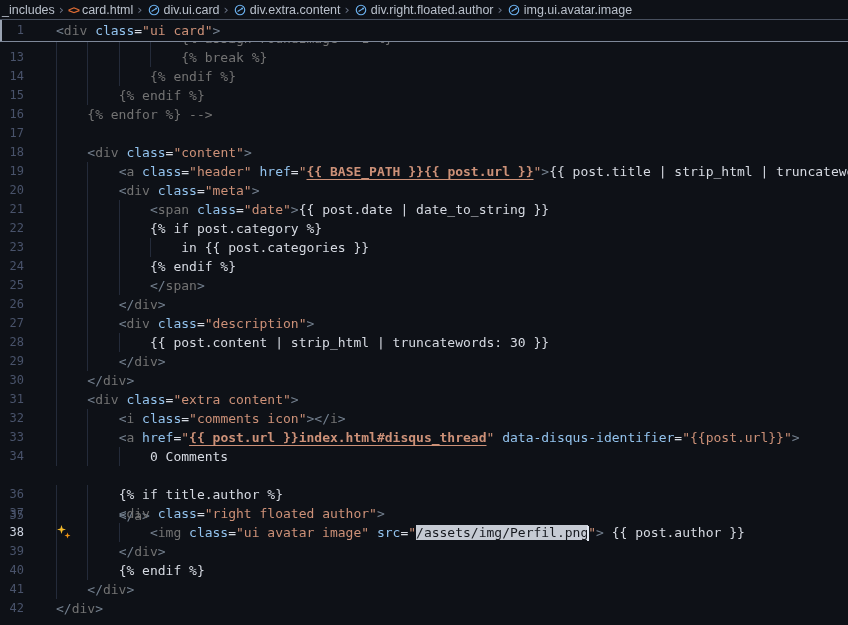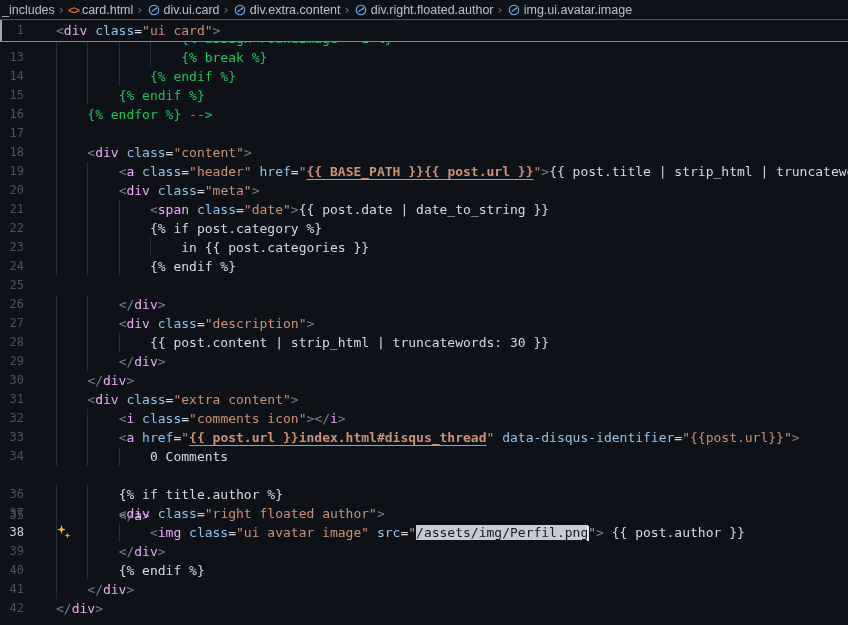--- a/index.html
+++ b/index.html
@@ -16,23 +16,23 @@
   .sticky{position:absolute;top:20px;left:0;right:0;height:21px;background:#0e1117;
           border-bottom:1px solid #7e8899;z-index:5;}
   .sticky-edge{position:absolute;left:0;top:0;bottom:0;width:2px;background:#9aa3b2;}
   
   .lines{position:absolute;top:29px;left:0;right:0;}
   .line{position:absolute;left:0;right:0;height:19px;line-height:19px;font-size:13px;white-space:pre;}
   .num{position:absolute;left:0;top:0;width:24px;text-align:right;color:#49536b;font-size:12px;}
   .num.active{color:#cdd3df;}
   .code{position:absolute;left:56px;top:0;}
   .guide{position:absolute;top:0;bottom:0;width:1px;background:#242b3a;}
-  .s-tag{color:#f0abfc}.s-attr{color:#93c3ee}.s-str{color:#cd9178}
+  .s-tag{color:#737373}.s-attr{color:#93c3ee}.s-str{color:#cd9178}
   .s-link{color:#cd9178;text-decoration:underline;text-underline-offset:3px;font-weight:bold;}
-  .s-punct{color:#74808f}.s-text{color:#d6dae2}.s-comment{color:#22c55e}
+  .s-punct{color:#74808f}.s-text{color:#d6dae2}.s-comment{color:#737373}
   .sel{background:#c6cbd4;color:#16191f;}
   .cursor{display:inline-block;width:2px;height:15px;background:#e2e8f1;vertical-align:middle;margin:0 -1px;}
   .sparkle{position:absolute;left:57px;top:2px;}
 </style>
 </head>
 <body>
 
 <div class="shell">
   <div class="breadcrumb">
       <span class="bc-item">
@@ -95,21 +95,21 @@
       <div class="line" style="top: 57px;"><span class="num">15</span><span class="code"><span class="guide" style="left: calc(0ch);"></span><span class="guide" style="left: calc(4ch);"></span><span class="s-text">        </span><span class="s-comment">{% endif %}</span></span></div>
       <div class="line" style="top: 76px;"><span class="num">16</span><span class="code"><span class="guide" style="left: calc(0ch);"></span><span class="s-text">    </span><span class="s-comment">{% endfor %} --&gt;</span></span></div>
       <div class="line" style="top: 95px;"><span class="num">17</span><span class="code"><span class="guide" style="left: calc(0ch);"></span><span class="s-text">    </span></span></div>
       <div class="line" style="top: 114px;"><span class="num">18</span><span class="code"><span class="guide" style="left: calc(0ch);"></span><span class="s-text">    </span><span class="s-punct">&lt;</span><span class="s-tag">div</span><span class="s-text"> </span><span class="s-attr">class</span><span class="s-text">=</span><span class="s-str">"content"</span><span class="s-punct">&gt;</span></span></div>
       <div class="line" style="top: 133px;"><span class="num">19</span><span class="code"><span class="guide" style="left: calc(0ch);"></span><span class="guide" style="left: calc(4ch);"></span><span class="s-text">        </span><span class="s-punct">&lt;</span><span class="s-tag">a</span><span class="s-text"> </span><span class="s-attr">class</span><span class="s-text">=</span><span class="s-str">"header"</span><span class="s-text"> </span><span class="s-attr">href</span><span class="s-text">=</span><span class="s-str">"</span><span class="s-link">{{ BASE_PATH }}{{ post.url }}</span><span class="s-str">"</span><span class="s-punct">&gt;</span><span class="s-text">{{ post.title | strip_html | truncatewords:</span></span></div>
       <div class="line" style="top: 152px;"><span class="num">20</span><span class="code"><span class="guide" style="left: calc(0ch);"></span><span class="guide" style="left: calc(4ch);"></span><span class="s-text">        </span><span class="s-punct">&lt;</span><span class="s-tag">div</span><span class="s-text"> </span><span class="s-attr">class</span><span class="s-text">=</span><span class="s-str">"meta"</span><span class="s-punct">&gt;</span></span></div>
       <div class="line" style="top: 171px;"><span class="num">21</span><span class="code"><span class="guide" style="left: calc(0ch);"></span><span class="guide" style="left: calc(4ch);"></span><span class="guide" style="left: calc(8ch);"></span><span class="s-text">            </span><span class="s-punct">&lt;</span><span class="s-tag">span</span><span class="s-text"> </span><span class="s-attr">class</span><span class="s-text">=</span><span class="s-str">"date"</span><span class="s-punct">&gt;</span><span class="s-text">{{ post.date | date_to_string }}</span></span></div>
       <div class="line" style="top: 190px;"><span class="num">22</span><span class="code"><span class="guide" style="left: calc(0ch);"></span><span class="guide" style="left: calc(4ch);"></span><span class="guide" style="left: calc(8ch);"></span><span class="s-text">            </span><span class="s-text">{% if post.category %}</span></span></div>
       <div class="line" style="top: 209px;"><span class="num">23</span><span class="code"><span class="guide" style="left: calc(0ch);"></span><span class="guide" style="left: calc(4ch);"></span><span class="guide" style="left: calc(8ch);"></span><span class="guide" style="left: calc(12ch);"></span><span class="s-text">                </span><span class="s-text">in {{ post.categories }}</span></span></div>
       <div class="line" style="top: 228px;"><span class="num">24</span><span class="code"><span class="guide" style="left: calc(0ch);"></span><span class="guide" style="left: calc(4ch);"></span><span class="guide" style="left: calc(8ch);"></span><span class="s-text">            </span><span class="s-text">{% endif %}</span></span></div>
-      <div class="line" style="top: 247px;"><span class="num">25</span></div>
+      <div class="line" style="top: 247px;"><span class="num">25</span><span class="code"><span class="guide" style="left: calc(0ch);"></span><span class="guide" style="left: calc(4ch);"></span><span class="guide" style="left: calc(8ch);"></span><span class="s-text">            </span><span class="s-punct">&lt;/</span><span class="s-tag">span</span><span class="s-punct">&gt;</span></span></div>
       <div class="line" style="top: 266px;"><span class="num">26</span><span class="code"><span class="guide" style="left: calc(0ch);"></span><span class="guide" style="left: calc(4ch);"></span><span class="s-text">        </span><span class="s-punct">&lt;/</span><span class="s-tag">div</span><span class="s-punct">&gt;</span></span></div>
       <div class="line" style="top: 285px;"><span class="num">27</span><span class="code"><span class="guide" style="left: calc(0ch);"></span><span class="guide" style="left: calc(4ch);"></span><span class="s-text">        </span><span class="s-punct">&lt;</span><span class="s-tag">div</span><span class="s-text"> </span><span class="s-attr">class</span><span class="s-text">=</span><span class="s-str">"description"</span><span class="s-punct">&gt;</span></span></div>
       <div class="line" style="top: 304px;"><span class="num">28</span><span class="code"><span class="guide" style="left: calc(0ch);"></span><span class="guide" style="left: calc(4ch);"></span><span class="guide" style="left: calc(8ch);"></span><span class="s-text">            </span><span class="s-text">{{ post.content | strip_html | truncatewords: 30 }}</span></span></div>
       <div class="line" style="top: 323px;"><span class="num">29</span><span class="code"><span class="guide" style="left: calc(0ch);"></span><span class="guide" style="left: calc(4ch);"></span><span class="s-text">        </span><span class="s-punct">&lt;/</span><span class="s-tag">div</span><span class="s-punct">&gt;</span></span></div>
       <div class="line" style="top: 342px;"><span class="num">30</span><span class="code"><span class="guide" style="left: calc(0ch);"></span><span class="s-text">    </span><span class="s-punct">&lt;/</span><span class="s-tag">div</span><span class="s-punct">&gt;</span></span></div>
       <div class="line" style="top: 361px;"><span class="num">31</span><span class="code"><span class="guide" style="left: calc(0ch);"></span><span class="s-text">    </span><span class="s-punct">&lt;</span><span class="s-tag">div</span><span class="s-text"> </span><span class="s-attr">class</span><span class="s-text">=</span><span class="s-str">"extra content"</span><span class="s-punct">&gt;</span></span></div>
       <div class="line" style="top: 380px;"><span class="num">32</span><span class="code"><span class="guide" style="left: calc(0ch);"></span><span class="guide" style="left: calc(4ch);"></span><span class="s-text">        </span><span class="s-punct">&lt;</span><span class="s-tag">i</span><span class="s-text"> </span><span class="s-attr">class</span><span class="s-text">=</span><span class="s-str">"comments icon"</span><span class="s-punct">&gt;&lt;/</span><span class="s-tag">i</span><span class="s-punct">&gt;</span></span></div>
       <div class="line" style="top: 399px;"><span class="num">33</span><span class="code"><span class="guide" style="left: calc(0ch);"></span><span class="guide" style="left: calc(4ch);"></span><span class="s-text">        </span><span class="s-punct">&lt;</span><span class="s-tag">a</span><span class="s-text"> </span><span class="s-attr">href</span><span class="s-text">=</span><span class="s-str">"</span><span class="s-link">{{ post.url }}index.html#disqus_thread</span><span class="s-str">"</span><span class="s-text"> </span><span class="s-attr">data-disqus-identifier</span><span class="s-text">=</span><span class="s-str">"{{post.url}}"</span><span class="s-punct">&gt;</span></span></div>
       <div class="line" style="top: 418px; padding-left: 16px;"><span class="num">34</span><span class="code"><span class="guide" style="left: calc(0ch);"></span><span class="guide" style="left: calc(4ch);"></span><span class="guide" style="left: calc(8ch);"></span><span class="s-text">            </span><span class="s-text">0 Comments</span></span></div>
       <div class="line" style="top: 437px; margin-top: 40px;"><span class="num">35</span><span class="code"><span class="guide" style="left: calc(0ch);"></span><span class="guide" style="left: calc(4ch);"></span><span class="s-text">        </span><span class="s-punct">&lt;/</span><span class="s-tag">a</span><span class="s-punct">&gt;</span></span></div>

